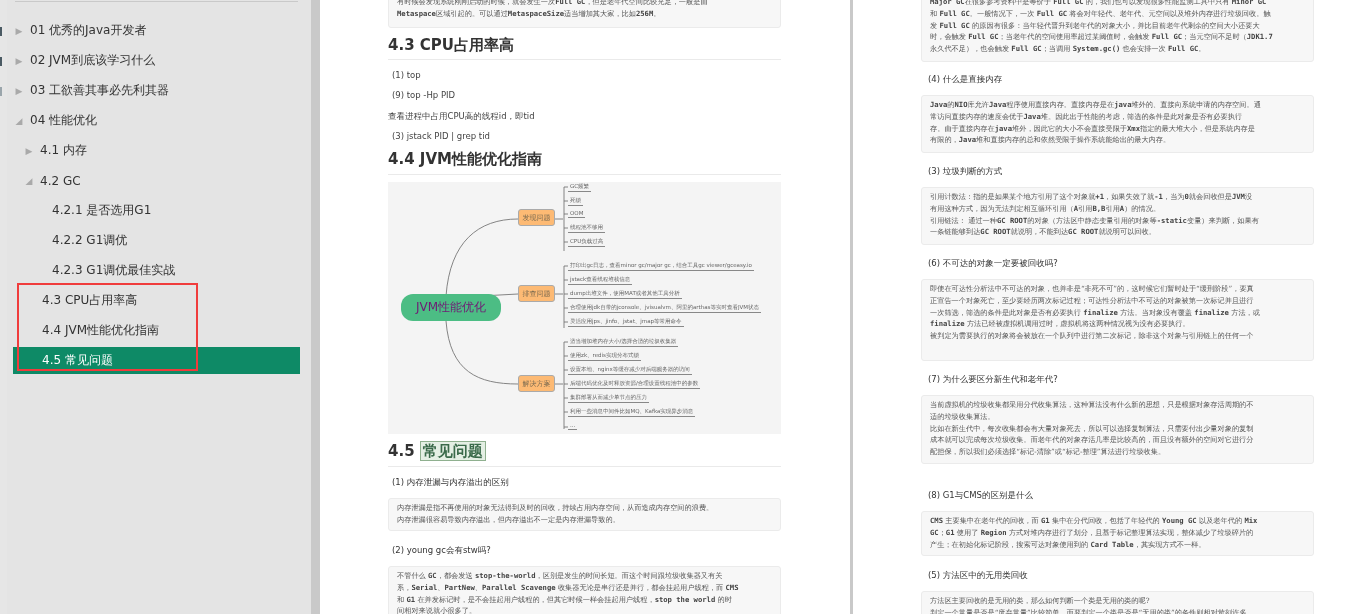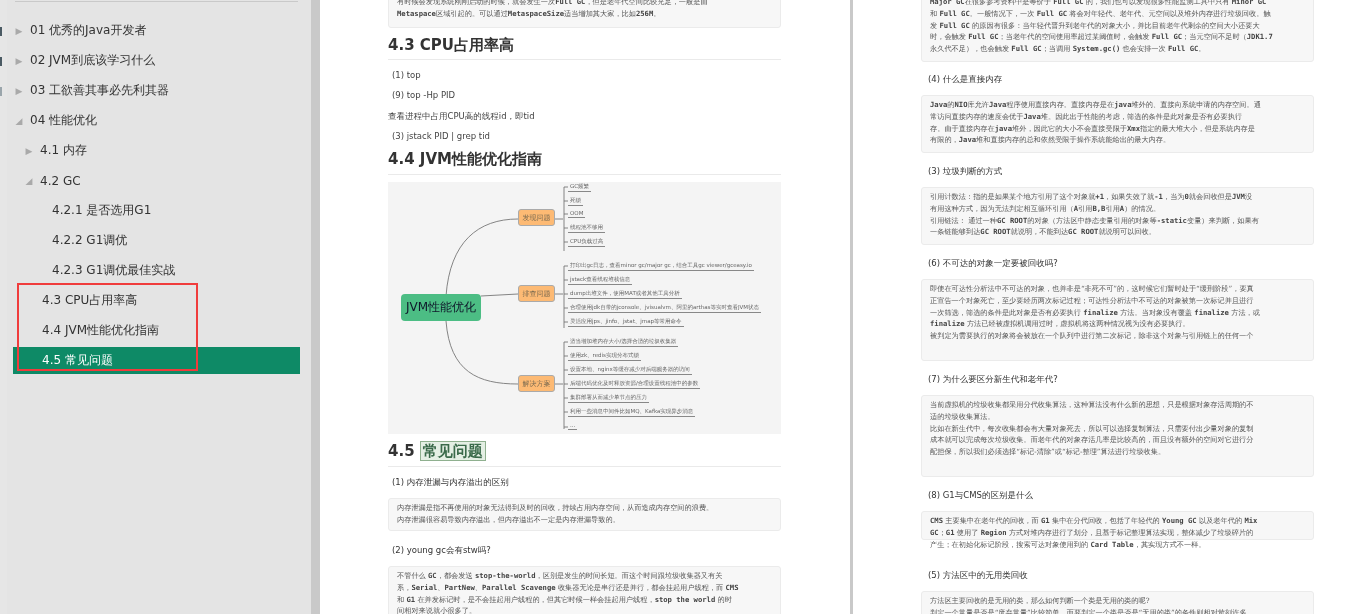--- a/index.html
+++ b/index.html
@@ -29,21 +29,21 @@
   .code-box { position: absolute; background: #f7f7f7; border: 1px solid #ebebeb; border-radius: 3px; font-family: "DejaVu Serif", "Liberation Serif", serif; font-size: 7.2px; line-height: 11.8px; color: #555; padding: 3px 8px; }
   .code-box code { font-family: "DejaVu Sans Mono", "Liberation Mono", monospace; font-weight: bold; color: #444; }
   .h2 { position: absolute; font-size: 15px; font-weight: bold; color: #333; }
   .h2-rule { position: absolute; height: 1px; background: #eaeaea; }
   .line { position: absolute; font-size: 8.5px; color: #444; white-space: nowrap; }
   .q { position: absolute; font-size: 8.5px; color: #333; white-space: nowrap; }
   .mark { background: #e4efe4; border: 1px solid #8fb08f; padding: 0 2px; color: #3a6a4a; }
 
   
   .mindmap { position: absolute; left: 68px; top: 182px; width: 393px; height: 252px; background: #f4f4f4; }
-  .mm-center { position: absolute; left: 13px; top: 112px; width: 80px; height: 27px; background: #4cbd84; border-radius: 4px; color: #0f172a; font-size: 12px; display: flex; align-items: center; justify-content: center; }
+  .mm-center { position: absolute; left: 13px; top: 112px; width: 100px; height: 27px; background: #4cbd84; border-radius: 12px; color: #701a75; font-size: 12px; display: flex; align-items: center; justify-content: center; }
   .mm-branch { position: absolute; left: 130px; width: 37px; height: 17px; background: #fdba74; border: 1px solid #aaa; border-radius: 3px; font-size: 7px; color: #7a6a50; display: flex; align-items: center; justify-content: center; }
   .mm-leaf { position: absolute; left: 180px; font-size: 5.5px; color: #666; white-space: nowrap; border-bottom: 1px solid #888; padding: 0 2px 1px 2px; }
   .mindmap svg { position: absolute; left: 0; top: 0; }
 </style>
 </head>
 <body>
 
 <div class="root">
 
   <div class="edge-strip">
@@ -203,29 +203,29 @@
       </div>
     <div class="q" style="left:75px;top:258px">(6)  不可达的对象一定要被回收吗?</div>
     <div class="code-box rich" style="left:68px;top:279px;width:393px;height:82px">
         <div><span>即使在可达性分析法中不可达的对象，也并非是“非死不可”的，这时候它们暂时处于“缓刑阶段”，要真</span></div>
         <div><span>正宣告一个对象死亡，至少要经历两次标记过程；可达性分析法中不可达的对象被第一次标记并且进行</span></div>
         <div><span>一次筛选，筛选的条件是此对象是否有必要执行 </span><code>finalize</code><span> 方法。当对象没有覆盖 </span><code>finalize</code><span> 方法，或</span></div>
         <div><code>finalize</code><span> 方法已经被虚拟机调用过时，虚拟机将这两种情况视为没有必要执行。</span></div>
         <div><span>被判定为需要执行的对象将会被放在一个队列中进行第二次标记，除非这个对象与引用链上的任何一个</span></div>
       </div>
     <div class="q" style="left:75px;top:374px">(7)  为什么要区分新生代和老年代?</div>
-    <div class="code-box rich" style="left:68px;top:395px;width:393px;height:82px">
+    <div class="code-box rich" style="left:68px;top:395px;width:393px;height:69px">
         <div><span>当前虚拟机的垃圾收集都采用分代收集算法，这种算法没有什么新的思想，只是根据对象存活周期的不</span></div>
         <div><span>适的垃圾收集算法。</span></div>
         <div><span>比如在新生代中，每次收集都会有大量对象死去，所以可以选择复制算法，只需要付出少量对象的复制</span></div>
         <div><span>成本就可以完成每次垃圾收集。而老年代的对象存活几率是比较高的，而且没有额外的空间对它进行分</span></div>
         <div><span>配担保，所以我们必须选择“标记-清除”或“标记-整理”算法进行垃圾收集。</span></div>
       </div>
     <div class="q" style="left:75px;top:490px">(8)  G1与CMS的区别是什么</div>
-    <div class="code-box rich" style="left:68px;top:511px;width:393px;height:29px">
+    <div class="code-box rich" style="left:68px;top:511px;width:393px;height:45px">
         <div><code>CMS</code><span> 主要集中在老年代的回收，而 </span><code>G1</code><span> 集中在分代回收，包括了年轻代的 </span><code>Young GC</code><span> 以及老年代的 </span><code>Mix</code></div>
         <div><code>GC</code><span>；</span><code>G1</code><span> 使用了 </span><code>Region</code><span> 方式对堆内存进行了划分，且基于标记整理算法实现，整体减少了垃圾碎片的</span></div>
         <div><span>产生；在初始化标记阶段，搜索可达对象使用到的 </span><code>Card Table</code><span>，其实现方式不一样。</span></div>
       </div>
     <div class="q" style="left:75px;top:570px">(5)  方法区中的无用类回收</div>
     <div class="code-box rich" style="left:68px;top:591px;width:393px;height:40px">
         <div><span>方法区主要回收的是无用的类，那么如何判断一个类是无用的类的呢?</span></div>
         <div><span>判定一个常量是否是“废弃常量”比较简单，而要判定一个类是否是“无用的类”的条件则相对苛刻许多</span></div>
       </div>
   </div>

